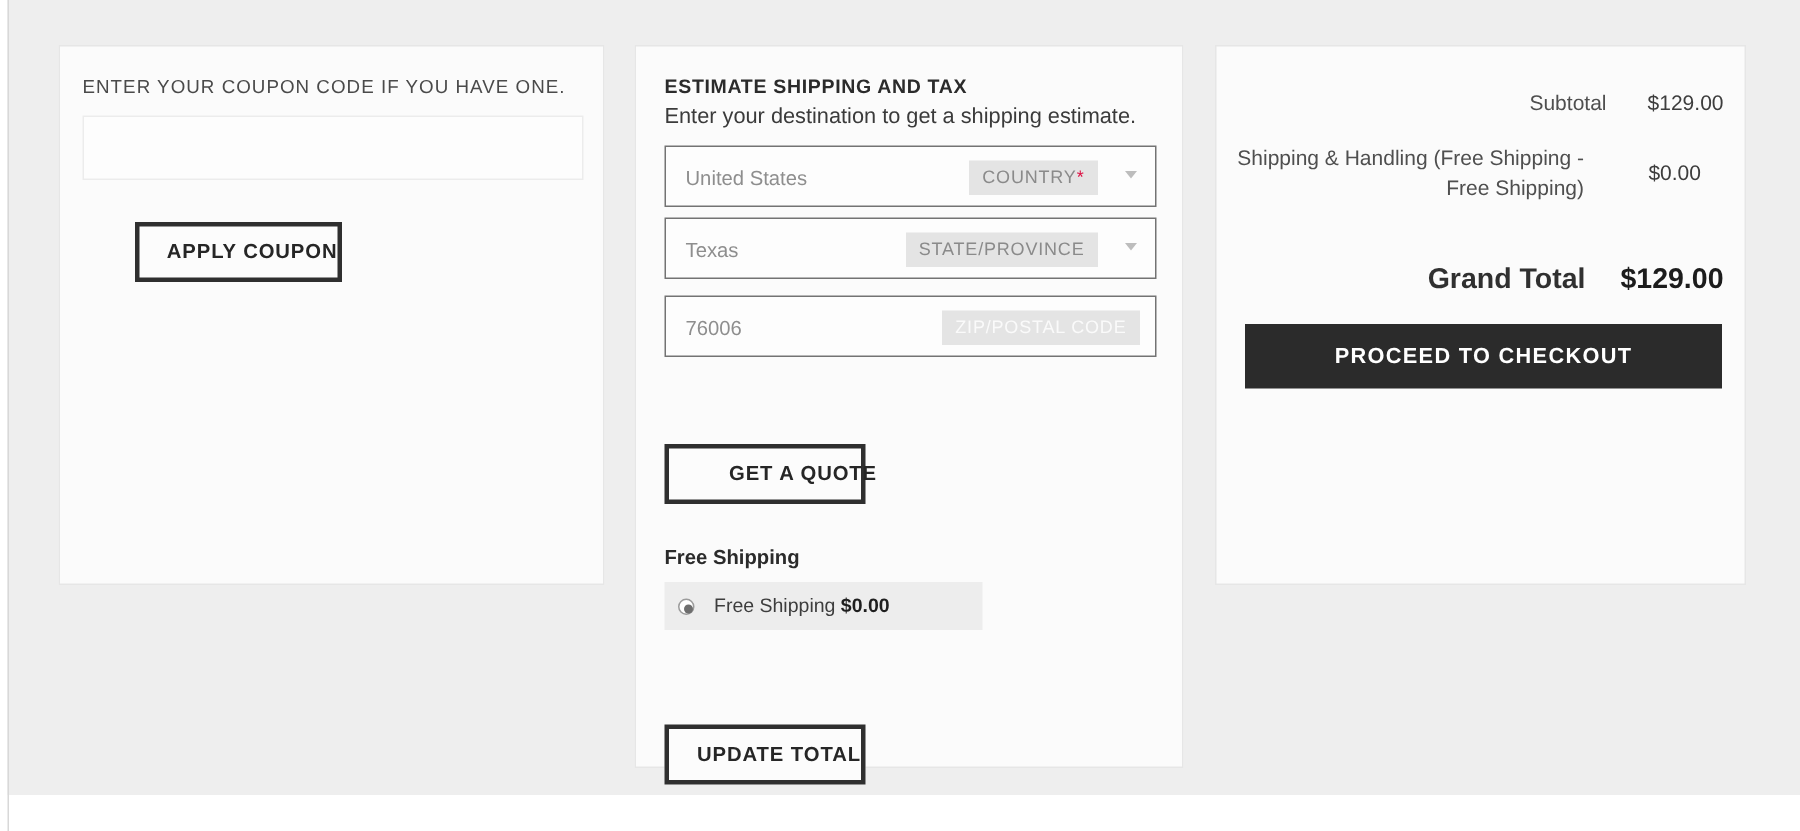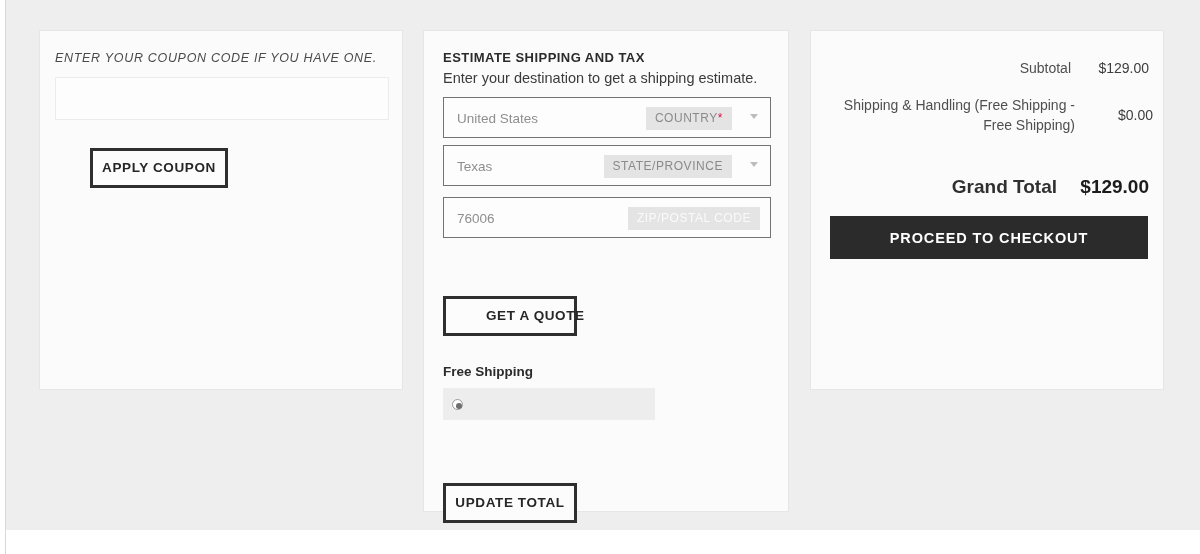--- a/index.html
+++ b/index.html
@@ -55,21 +55,20 @@
 
   .coupon-label {
     position: absolute;
     left: 15px;
     top: 20px;
     font-size: 12.5px;
     letter-spacing: .055em;
     color: #4a4a4a;
     text-transform: uppercase;
     white-space: nowrap;
-    font-style: italic;
   }
 
   .coupon-input {
     position: absolute;
     left: 15px;
     top: 46px;
     width: 334px;
     height: 43px;
     background: #fdfdfd;
     border: 1px solid #ececec;
@@ -84,21 +83,21 @@
   .btn-outline {
     position: absolute;
     background: #fcfcfc;
     border: 3px solid #2f2f2f;
     color: #262626;
     font-family: "Liberation Sans", sans-serif;
     font-size: 13.5px;
     font-weight: 600;
     letter-spacing: .045em;
     text-transform: uppercase;
-    text-align: center;
+    text-align: right;
     cursor: pointer;
     white-space: nowrap;
   }
 
   #apply-coupon-btn {
     left: 50px;
     top: 117px;
     width: 138px;
     height: 40px;
     line-height: 34px;
@@ -272,21 +271,21 @@
   }
 
   #row-subtotal {
     left: 16px;
     top: 24px;
     width: 322px;
     height: 26px;
   }
 
   #row-shipping {
-    left: 20px;
+    left: 1px;
     top: 58px;
     width: 322px;
     height: 52px;
   }
 
   #row-grand {
     left: 16px;
     top: 140px;
     width: 322px;
     height: 32px;
@@ -376,20 +375,24 @@
       <span class="field-value">76006</span>
       <span class="field-tag light-text" id="tag-zip">ZIP/POSTAL CODE</span>
     </div>
 
     <button class="btn-outline" id="get-quote-btn">GET A QUOTE</button>
 
     <div class="free-ship-head">Free Shipping</div>
 
     <div id="ship-method-row">
       <span class="radio"></span>
+      <span class="ship-method-label">
+        <span>Free Shipping</span>
+        <b>$0.00</b>
+      </span>
     </div>
 
     <button class="btn-outline" id="update-total-btn">UPDATE TOTAL</button>
   </section>
 
   <section class="panel" id="totals-panel">
 
     <div class="totals-row" id="row-subtotal">
       <span class="t-label">Subtotal</span>
       <span class="t-value">$129.00</span>

